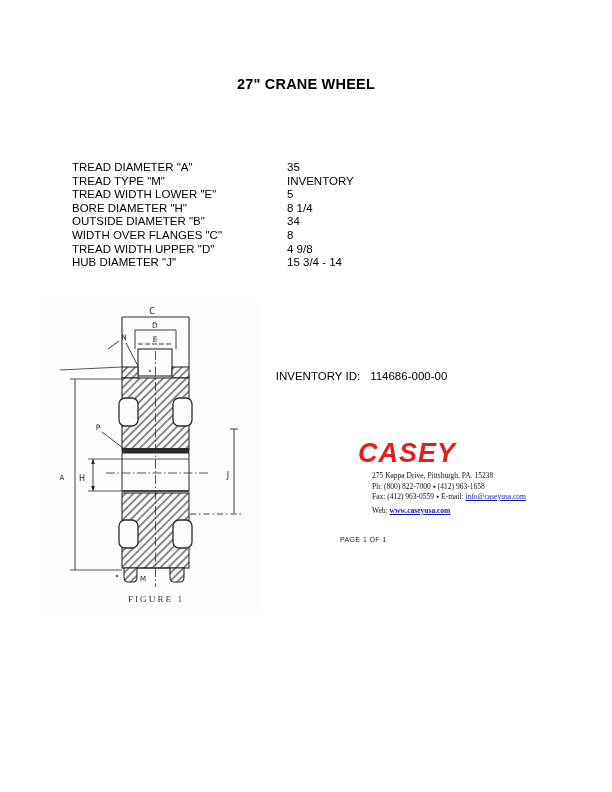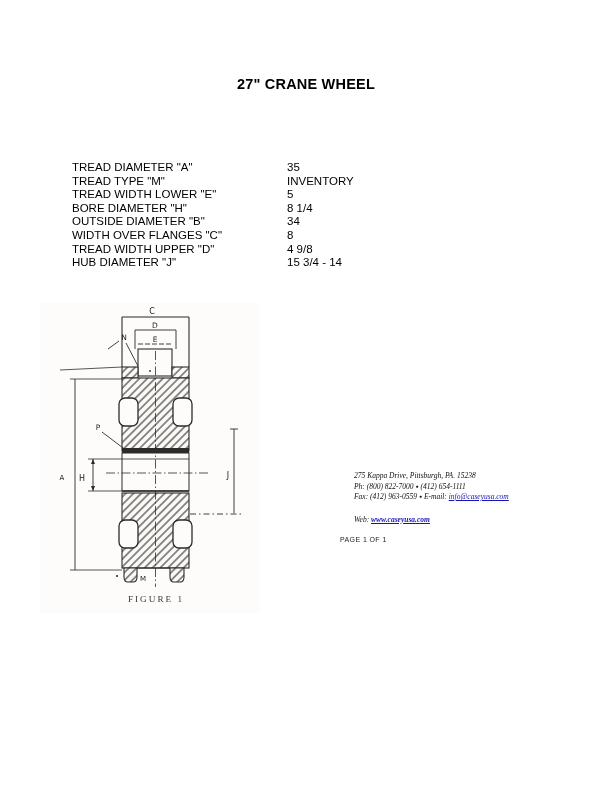--- a/index.html
+++ b/index.html
@@ -49,30 +49,29 @@
     left: 358px; top: 440px;
     font-size: 27px;
     font-weight: bold;
     font-style: italic;
     letter-spacing: 1px;
     color: #e3201b;
     line-height: 1;
   }
   .company-info {
     position: absolute;
-    left: 354px; top: 471px;
+    left: 372px; top: 471px;
     font-family: "Liberation Serif", serif;
-    font-style: italic;
     font-size: 7.5px;
     line-height: 10.5px;
     color: #101010;
     white-space: nowrap;
   }
   .company-info .sep { font-size: 5px; vertical-align: 1px; padding: 0 2px; }
-  .company-info .web-line { margin-top: 12px; }
+  .company-info .web-line { margin-top: 3px; }
   .link {
     color: #1414b8;
     text-decoration: underline;
     cursor: pointer;
   }
   .web-url { font-weight: bold; }
   .page-label {
     position: absolute;
     left: 340px; top: 536px;
     font-size: 7px;
@@ -208,26 +207,30 @@
       <text x="84" y="37" font-size="7.5" text-anchor="middle">N</text>
       <text x="58" y="127" font-size="7.5" text-anchor="middle">P</text>
       <text x="22" y="177" font-size="7" text-anchor="middle">A</text>
       <text x="42" y="178" font-size="8" text-anchor="middle">H</text>
       <text x="188" y="175" font-size="8" text-anchor="middle">J</text>
       <text x="103" y="278" font-size="7" text-anchor="middle">M</text>
       <text x="116" y="299" font-size="9.2" text-anchor="middle" letter-spacing="2" class="caption">FIGURE  1</text>
     </svg>
   </div>
 
-
+  <div class="inventory">
+    <span>INVENTORY ID:</span><span class="val">114686-000-00</span>
+  </div>
+
+  <div class="company-logo">CASEY</div>
 
   <div class="company-info">
     <div>275 Kappa Drive, Pittsburgh, PA. 15238</div>
     <div>
-      <span>Ph: (800) 822-7000</span><span class="sep">●</span><span>(412) 654-1111</span>
+      <span>Ph: (800) 822-7000</span><span class="sep">●</span><span>(412) 963-1658</span>
     </div>
     <div>
       <span>Fax: (412) 963-0559</span><span class="sep">●</span><span>E-mail:</span>
       <span class="link">info@caseyusa.com</span>
     </div>
     <div class="web-line">
       <span>Web:</span>
       <span class="link web-url">www.caseyusa.com</span>
     </div>
   </div>

